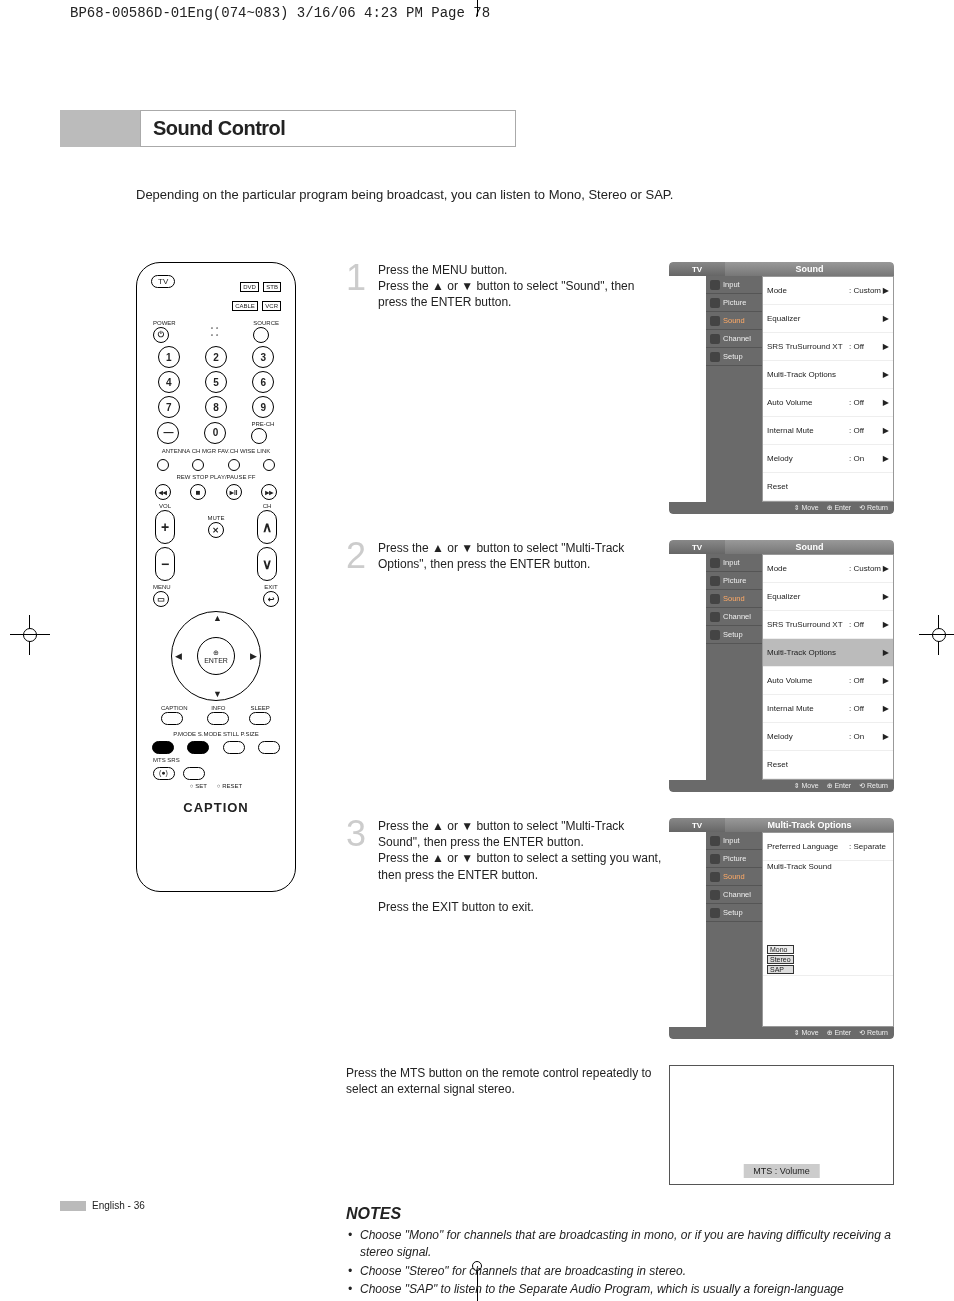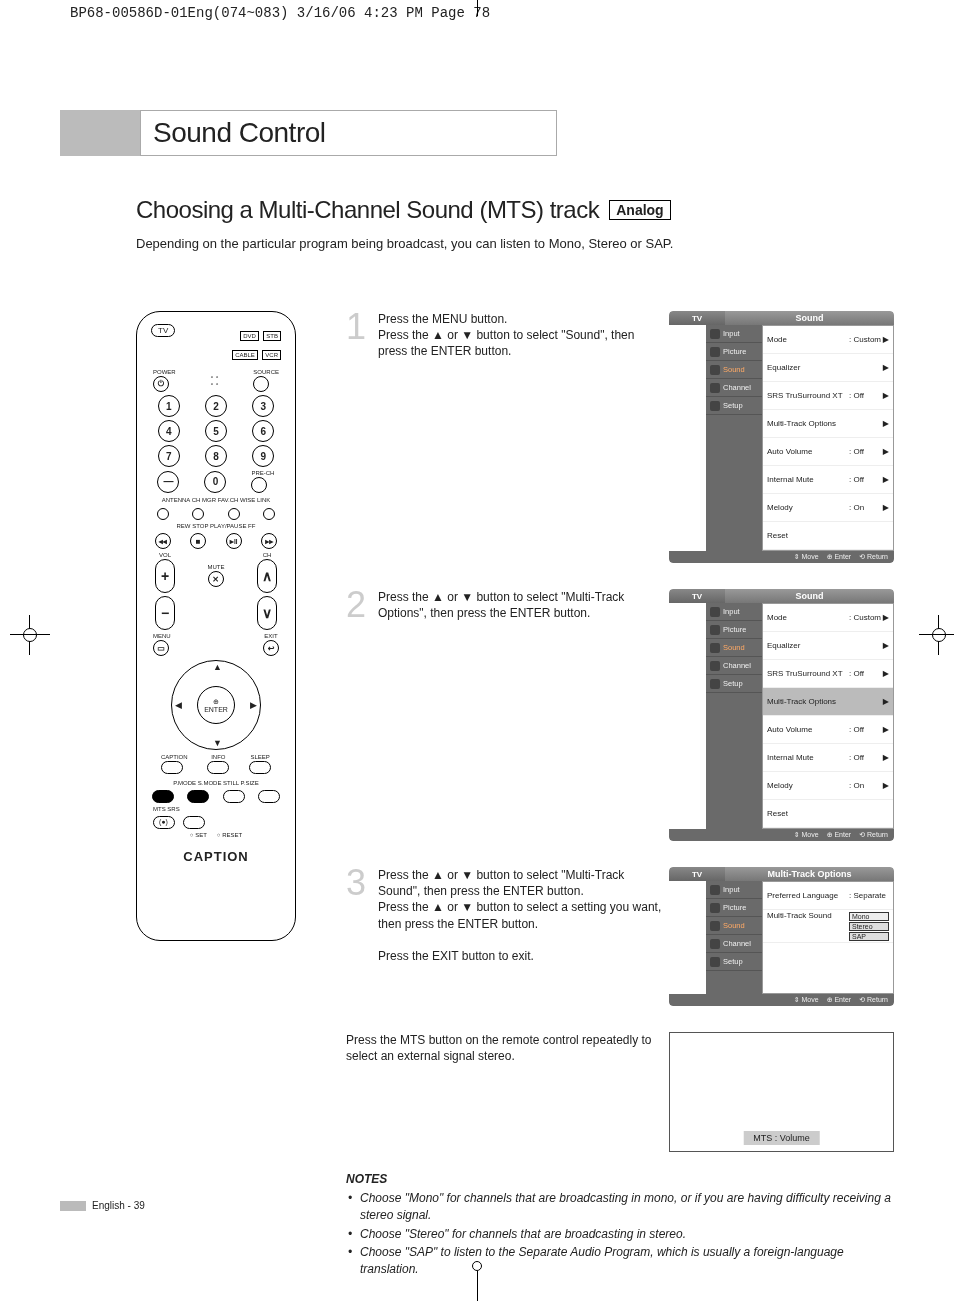--- a/index.html
+++ b/index.html
@@ -14,21 +14,21 @@
   .reg-mark::after { content:""; position:absolute; top:14px; left:-5px; width:40px; height:1px; background:#000; }
   .reg-circle { position:absolute; top:8px; left:8px; width:14px; height:14px; border:1px solid #000; border-radius:50%; background:#fff; }
   .reg-left { top:620px; left:15px; }
   .reg-right { top:620px; right:0px; }
 
   .content { position:absolute; top:110px; left:60px; right:60px; }
 
   .section-bar { display:flex; align-items:stretch; margin-bottom:40px; }
   .section-block { width:80px; background:#bbb; }
   .section-title-box { border:1px solid #aaa; padding:6px 230px 6px 12px; }
-  .section-title { font-size:28px; font-weight:normal; letter-spacing:-0.5px; }
+  .section-title { font-size:20px; font-weight:bold; letter-spacing:-0.5px; }
 
   .subtitle-row { display:flex; align-items:center; gap:10px; margin:0 0 12px 76px; }
   .subtitle { font-size:24px; font-weight:400; letter-spacing:-0.5px; }
   .analog-badge { border:1.5px solid #000; padding:1px 6px; font-size:14px; font-weight:bold; }
   .intro { font-size:13px; margin:0 0 60px 76px; }
 
   .body-row { display:flex; gap:30px; margin-left:76px; }
   .remote-col { width:180px; flex-shrink:0; }
   .remote { width:160px; height:630px; border:1.5px solid #000; border-radius:24px; position:relative; padding:8px; }
   .remote-top { display:flex; justify-content:space-between; align-items:flex-start; padding:4px 6px; }
@@ -71,21 +71,21 @@
   .osd-row .arr { position:absolute; right:4px; }
   .osd-footer { height:12px; background:#6a6a6a; color:#eee; display:flex; align-items:center; justify-content:flex-end; gap:8px; padding:0 6px; font-size:7px; border-radius:0 0 4px 4px; }
   .opt-box { border:1px solid #333; padding:0 2px; margin:1px 0; font-size:7px; background:#ddd; }
 
   .alt-header { font-size:14px; font-weight:bold; border-bottom:2px solid #000; padding-bottom:3px; margin:10px 0 8px 0; }
   .alt-row { display:flex; gap:16px; align-items:flex-start; }
   .alt-text { font-size:12px; line-height:1.35; flex:1; }
   .alt-box { width:225px; height:120px; border:1px solid #555; position:relative; flex-shrink:0; }
   .mts-label { position:absolute; bottom:6px; left:50%; transform:translateX(-50%); background:#ccc; padding:2px 10px; font-size:9px; }
 
-  .notes-header { font-size:12px; font-weight:bold; font-style:italic; margin:20px 0 4px 0; }
+  .notes-header { font-size:16px; font-weight:bold; font-style:italic; margin:20px 0 4px 0; }
   .notes-list { list-style:none; font-size:12px; font-style:italic; line-height:1.4; }
   .notes-list li { position:relative; padding-left:14px; margin-bottom:2px; }
   .notes-list li::before { content:"•"; position:absolute; left:2px; }
 
   .footer-bar { position:absolute; bottom:90px; left:60px; display:flex; align-items:center; gap:6px; }
   .footer-block { width:26px; height:10px; background:#bbb; }
   .footer-text { font-size:10px; }
 </style>
 </head>
 <body>
@@ -103,24 +103,20 @@
     </div>
 
   <div class="content">
     <div class="section-bar">
       <div class="section-block"></div>
       <div class="section-title-box">
         <div class="section-title">Sound Control</div>
       </div>
     </div>
 
-    <div class="subtitle-row">
-      <div class="subtitle">Choosing a Multi-Channel Sound (MTS) track</div>
-      <div class="analog-badge">Analog</div>
-    </div>
     <div class="intro">Depending on the particular program being broadcast, you can listen to Mono, Stereo or SAP.</div>
 
     <div class="body-row">
 
       <div class="remote-col">
         <div class="remote">
           <div class="remote-top">
             <span class="tv-oval">TV</span>
             <div style="display:flex;flex-direction:column;align-items:flex-end;">
               <div><span class="small-box">DVD</span> <span class="small-box">STB</span></div>
@@ -449,21 +445,21 @@
                     <div class="osd-nav-item ">
                       <span class="nav-ico"></span>
                       <span>Setup</span>
                     </div>
                   </div>
                   <div class="osd-panel">
                     <div class="osd-row">
                       <span class="lbl">Preferred Language</span>
                       <span class="val">: Separate</span>
                     </div>
-                    <div class="osd-row" style="height:auto;align-items:flex-start;padding-top:1px;">
+                    <div class="osd-row" style="height:auto;align-items:flex-start;padding-top:1px;flex-direction:column;">
                       <span class="lbl">Multi-Track Sound</span>
                       <div style="flex:1">
                         <div class="opt-box" style="background:#eee;">Mono</div>
                         <div class="opt-box" style="">Stereo</div>
                         <div class="opt-box" style="">SAP</div>
                       </div>
                     </div>
                     <div style="height:50px"></div>
                   </div>
                 </div>
@@ -488,15 +484,15 @@
             <li>Choose "Mono" for channels that are broadcasting in mono, or if you are having difficulty receiving a stereo signal.</li>
             <li>Choose "Stereo" for channels that are broadcasting in stereo.</li>
             <li>Choose "SAP" to listen to the Separate Audio Program, which is usually a foreign-language translation.</li>
           </ul>
       </div>
     </div>
   </div>
 
   <div class="footer-bar">
     <div class="footer-block"></div>
-    <div class="footer-text">English - 39</div>
+    <div class="footer-text">English - 36</div>
   </div>
 </div>
 
 </body></html>

